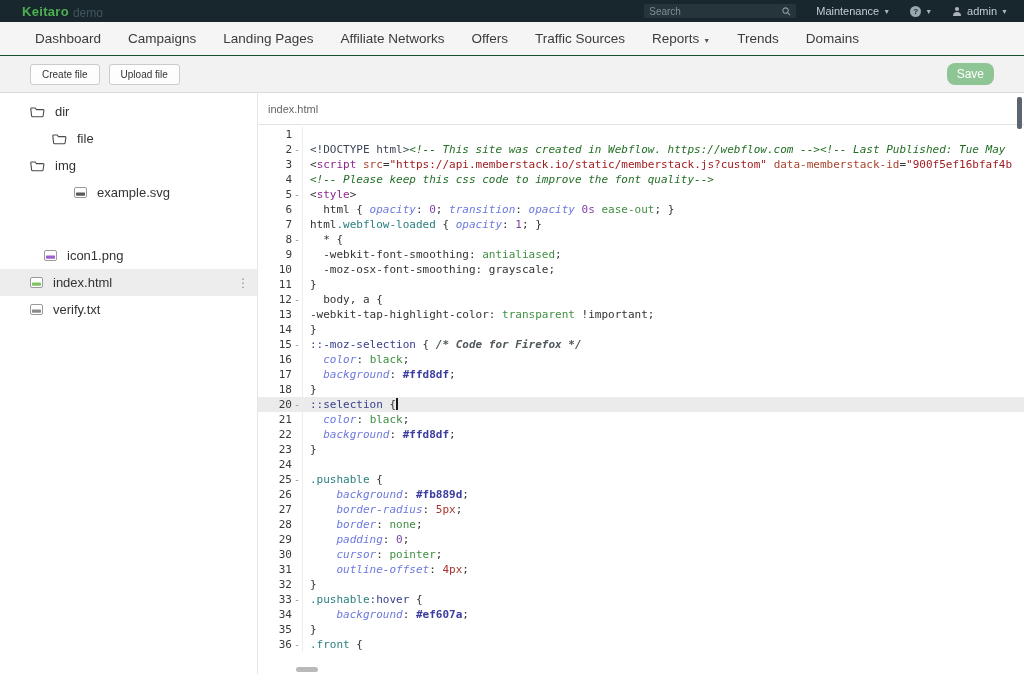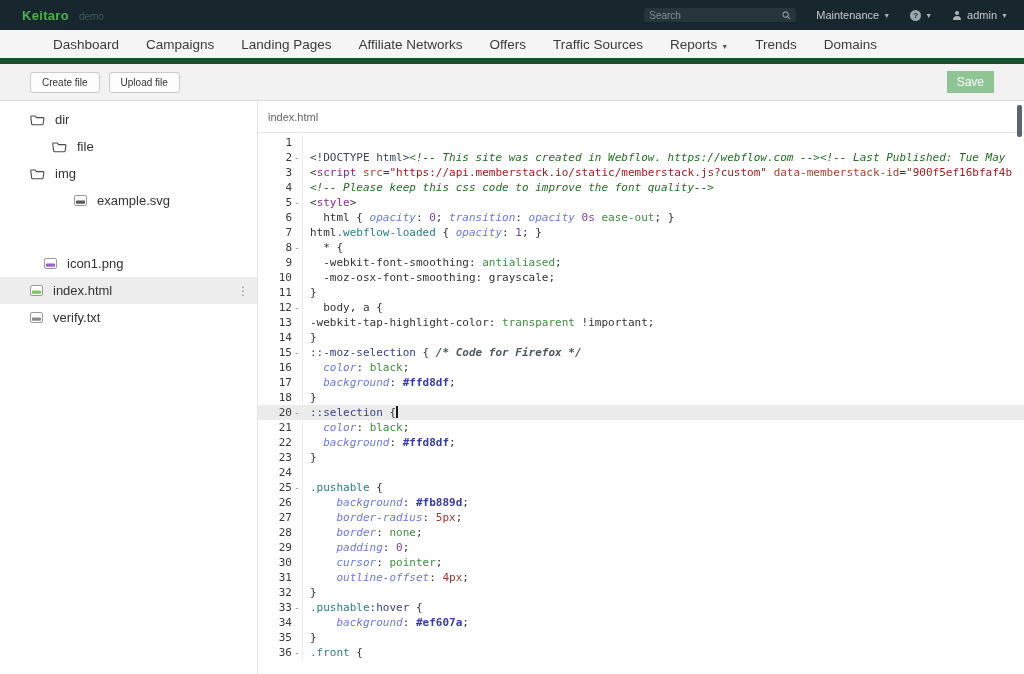--- a/index.html
+++ b/index.html
@@ -1,47 +1,47 @@
 <!DOCTYPE html>
 <html style="--syn-plain: #333333; --syn-doc: #3c4655; --syn-comment: #236e24; --syn-ccomment: #50585c; --syn-tag: #90278e; --syn-attr: #a8432c; --syn-string: #9f1d20; --syn-prop: #6d79de; --syn-val: #3f8e40; --syn-num: #7b40a8; --syn-unum: #a5342d; --syn-hex: #3b3ba0; --syn-cls: #2a7f7f; --syn-pseudo: #39408c; --save-green: #8fc594;"><head>
 <meta charset="utf-8">
 <style>
   * { margin:0; padding:0; box-sizing:border-box; }
   html,body { width:1024px; height:674px; overflow:hidden; background:#fff;
               font-family:"Liberation Sans", sans-serif; }
 
   
-  .topbar { height:30px; background:#18262d; display:flex; align-items:center; padding:0 16px 0 22px; }
+  .topbar { height:22px; background:#18262d; display:flex; align-items:center; padding:0 16px 0 22px; }
   .logo { color:#4caf50; font-weight:bold; font-size:13px; letter-spacing:.3px; cursor:pointer; }
-  .logo-badge { color:#41575f; font-size:10px; margin-left:10px; margin-top:3px; }
+  .logo-badge { color:#41575f; font-size:12px; margin-left:4px; margin-top:3px; }
   .search-box { margin-left:auto; width:152px; height:14px; background:#26353c; border-radius:2px;
                 display:flex; align-items:center; padding:4px 5px; }
   .search-box input { flex:1; background:transparent; border:none; outline:none; color:#cfd8dc;
                       font-size:10px; font-family:inherit; }
   .search-box input::placeholder { color:#7e8e95; }
   .search-icon svg { display:block; }
   .top-menu { display:flex; align-items:center; color:#c3ccd1; font-size:11px; margin-left:20px; cursor:pointer; }
   .caret { font-size:7px; margin-left:4px; color:#aab4b9; }
   .help-circle { width:11px; height:11px; border-radius:50%; background:#9aa7ac; color:#18262d;
                  font-size:8px; font-weight:bold; display:flex; align-items:center; justify-content:center; }
   .person-icon svg { display:block; margin-right:5px; }
 
   
-  .nav { height:34px; background:#f5f5f5; display:flex; align-items:center; padding-left:53px;
-         border-bottom:6px solid #14532d; }
+  .nav { height:34px; background:#f5f5f5; display:flex; align-items:center; padding-left:35px;
+         border-bottom:1px solid #14532d; }
   .nav-item { font-size:13.5px; color:#3b3b3b; margin-right:27px; cursor:pointer; white-space:nowrap; }
   .nav-item .caret { color:#555; }
 
   
   .toolbar { height:37px; background:#f2f2f2; border-bottom:1px solid #dcdcdc;
              display:flex; align-items:center; padding:0 30px; }
   .btn { background:#fdfdfd; border:1px solid #cbcbcb; border-radius:3px; color:#333;
          font-size:10px; font-family:inherit; padding:4px 11px; margin-right:9px; cursor:pointer; }
   .save-btn { margin-left:auto; margin-right:0; background:var(--save-green,#8fc594); border:none;
-              border-radius:0; color:#fff; font-size:12px; font-family:inherit; padding:4px 10px; cursor:pointer; }
+              border-radius:8px; color:#fff; font-size:12px; font-family:inherit; padding:4px 10px; cursor:pointer; }
 
   
   .main { display:flex; height:581px; }
   .sidebar { width:258px; flex:none; border-right:1px solid #e6e6e6; padding-top:5px; }
   .tree-row { height:27px; display:flex; align-items:center; font-size:13px; color:#333; cursor:pointer; }
   .tree-row.selected { background:#ededed; }
   .tree-icon { flex:none; margin-right:10px; display:flex; }
   .kebab { margin-left:auto; margin-right:8px; color:#8f8f8f; font-size:12px; letter-spacing:0; cursor:pointer; }
 
   .editor { flex:1; display:flex; flex-direction:column; position:relative; min-width:0; }

